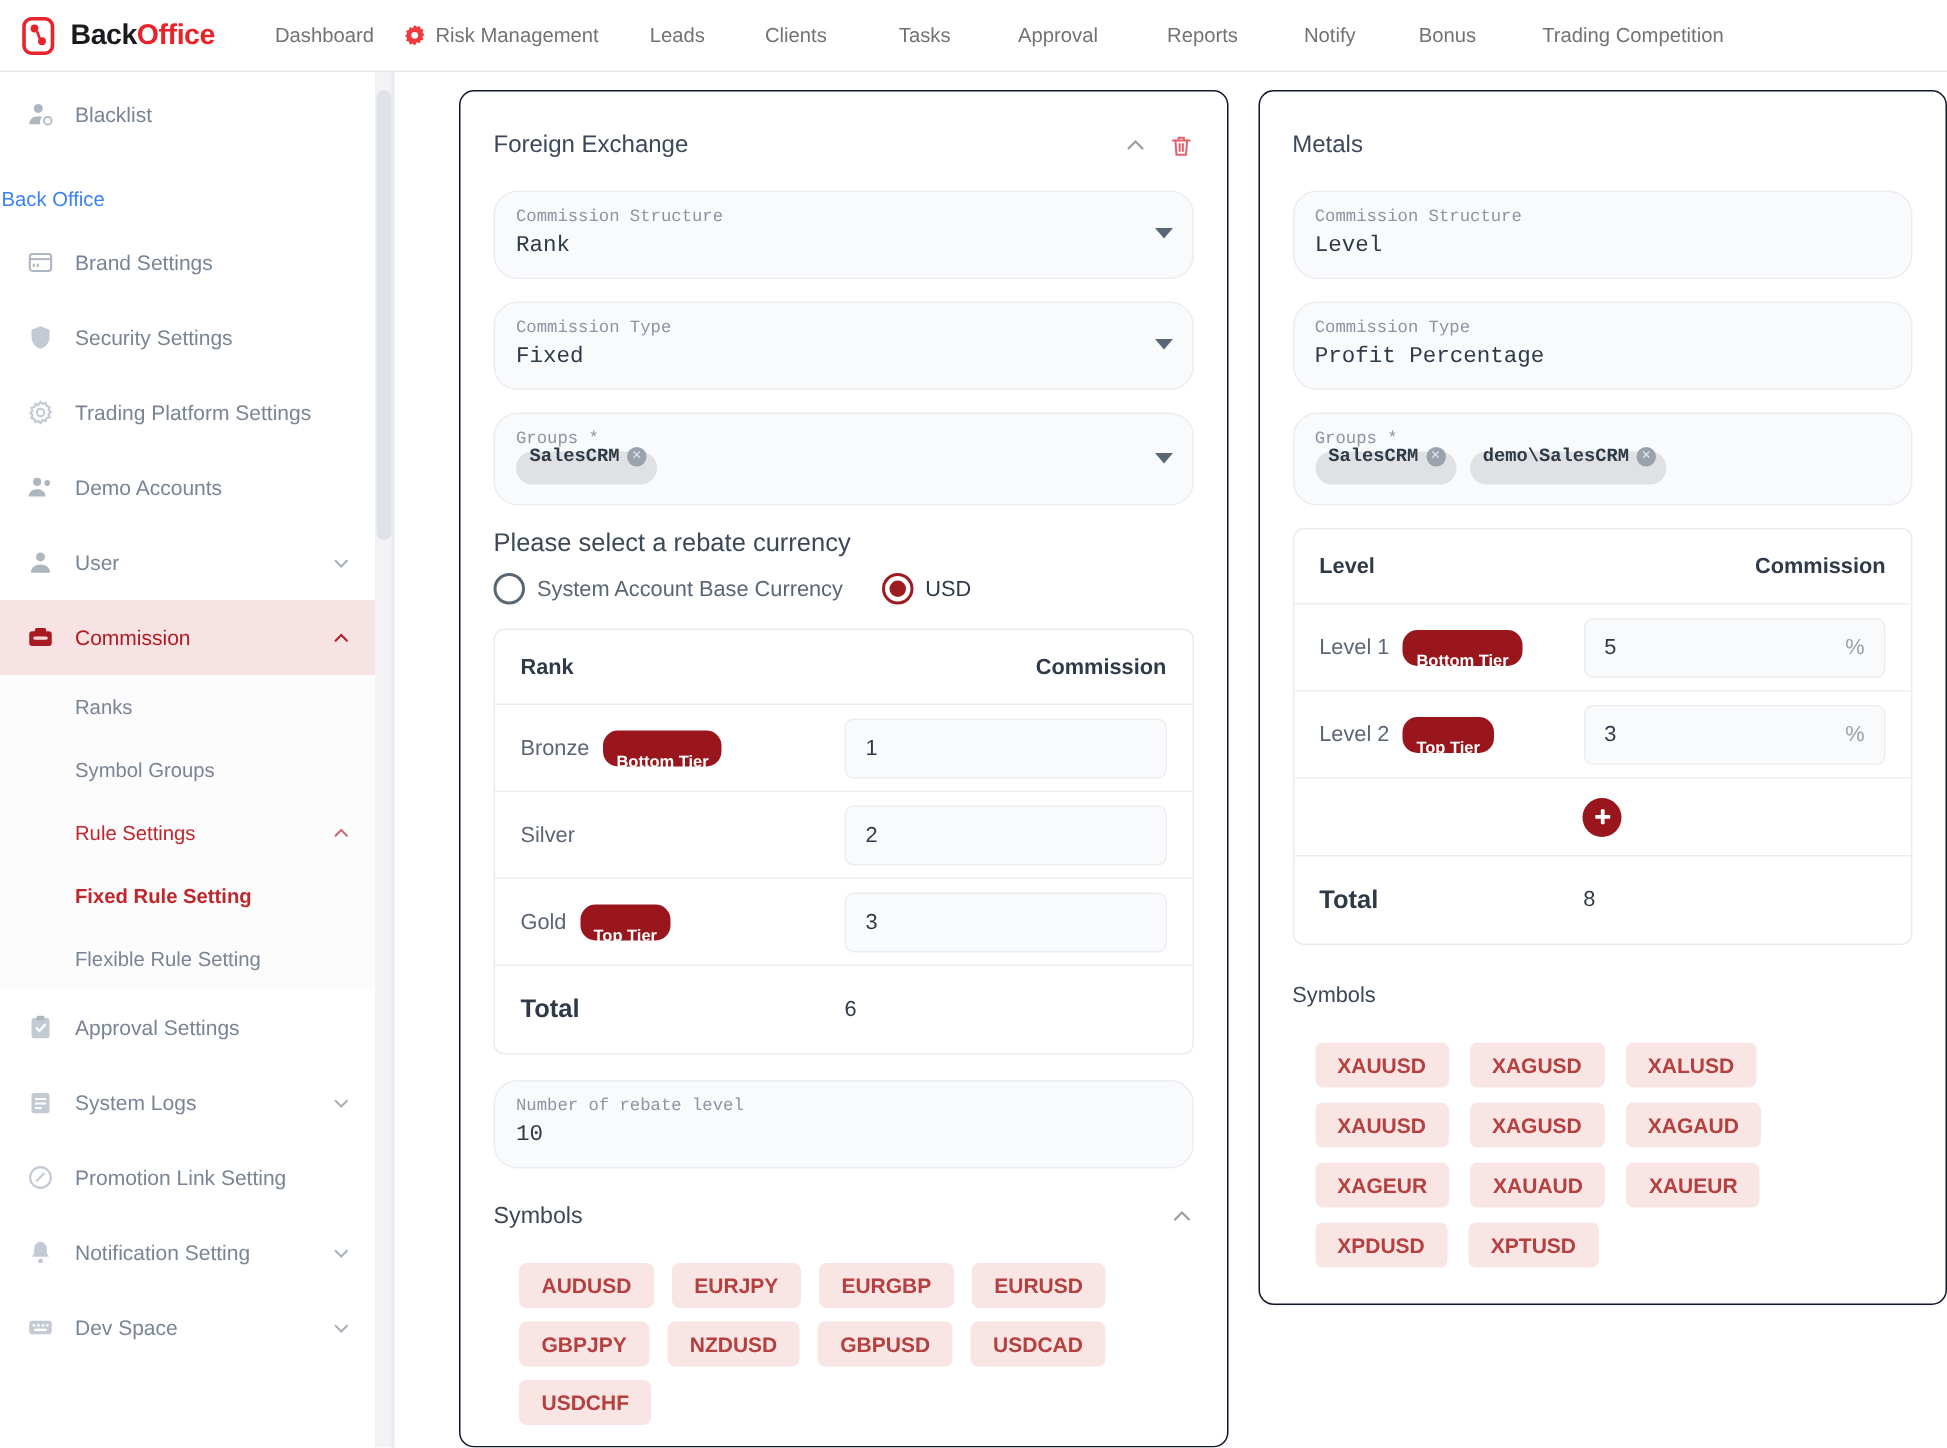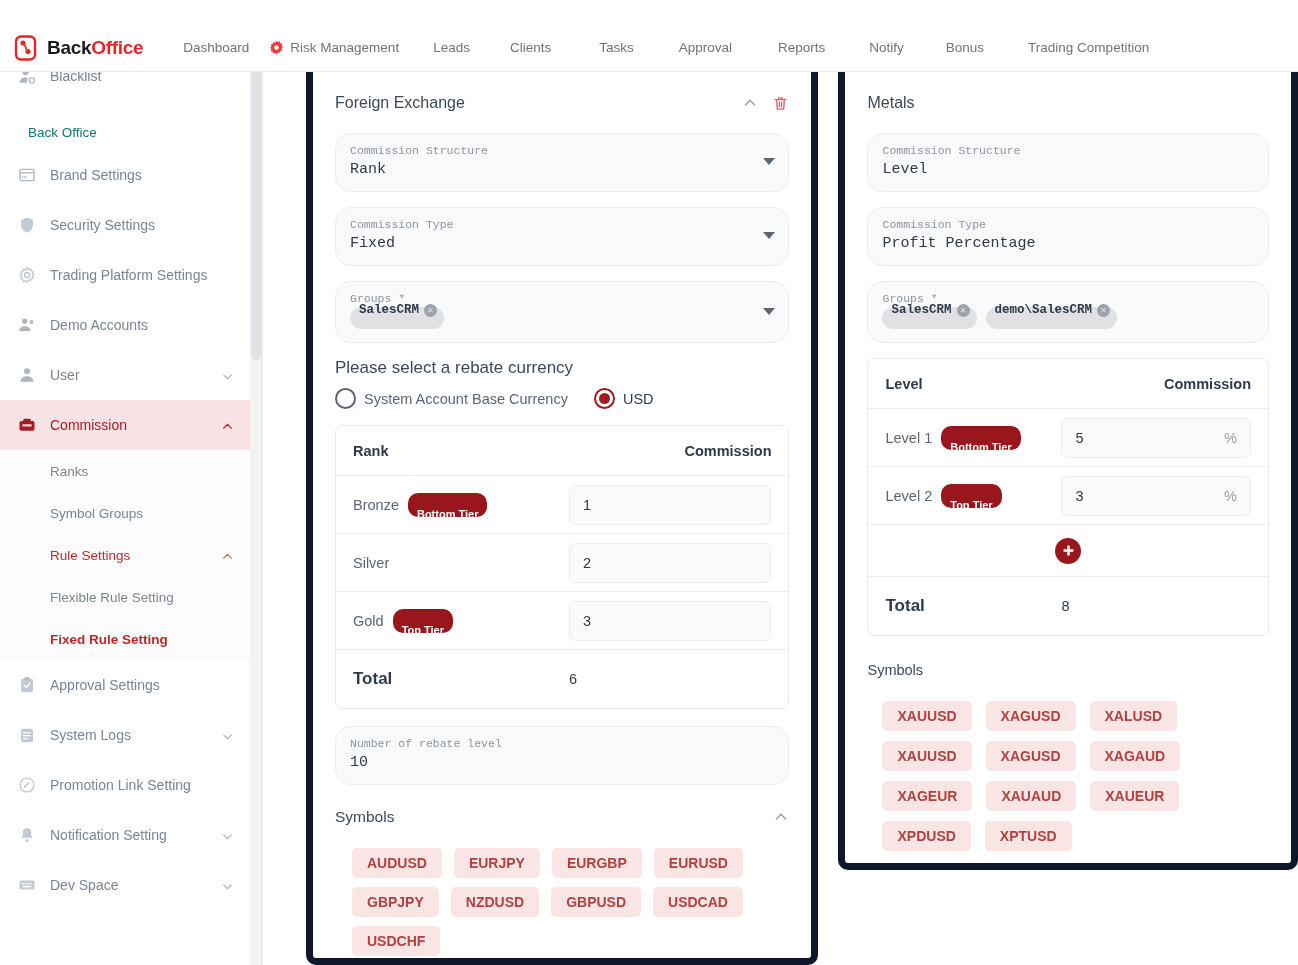--- a/index.html
+++ b/index.html
@@ -14,21 +14,20 @@
   }
 
   
   .topnav {
     position: absolute; top: 0; left: 0;
     width: 1298px; height: 48px;
     background: #ffffff;
     border-bottom: 1px solid #e8eaee;
     display: flex; align-items: center;
     z-index: 20;
-    margin-top: 24px;
   }
   .brand {
     display: flex; align-items: center; gap: 7px;
     margin-left: 14px; margin-right: 18px;
     cursor: pointer;
   }
   .brand-mark {
     width: 26px; height: 26px; flex: 0 0 26px;
     position: relative;
   }
@@ -81,22 +80,22 @@
     cursor: pointer; position: relative;
   }
   .sb-row .sb-ic {
     width: 19px; height: 19px; flex: 0 0 19px;
     margin-right: 14px;
     display: flex; align-items: center; justify-content: center;
   }
   .sb-label { font-size: 14px; color: #7a8594; flex: 1 1 auto; white-space: nowrap; }
   .sb-caret { width: 13px; height: 13px; flex: 0 0 13px; opacity: .65; }
   .sb-section {
-    font-size: 13.5px; color: #0f766e;
-    padding: 16px 17px 10px 28px; height: 46px;
+    font-size: 13.5px; color: #3b82f6;
+    padding: 16px 17px 10px 1px; height: 46px;
     display: flex; align-items: flex-end;
   }
   .sb-row.active { background: #f8e3e4; }
   .sb-row.active .sb-label { color: #b11a22; }
   .sb-row.active .sb-caret { opacity: 1; }
   .sb-sub {
     display: flex; align-items: center;
     height: 42px; padding: 0 16px 0 50px;
     background: #fcfcfd; cursor: pointer;
   }
@@ -108,21 +107,21 @@
   .main {
     position: absolute; top: 48px; left: 263px;
     width: 1035px; height: 917px;
     background: #ffffff;
     overflow: hidden;
   }
   .cards { display: flex; gap: 20px; padding: 12px 0 0 43px; }
 
   .card {
     background: #fff;
-    border: 7px solid #0f172a;
+    border: 1px solid #0f172a;
     border-radius: 10px;
     box-shadow: 0 1px 2px rgba(20,30,50,.04);
   }
   .card-fx { width: 530px; padding: 20px 22px 0 22px; height: 905px; }
   .card-metals { width: 475px; padding: 20px 22px 0 22px; height: 810px; }
 
   .card-head {
     display: flex; align-items: center;
     height: 32px; margin-bottom: 14px;
   }
@@ -393,25 +392,25 @@
     <span class="sb-label">Symbol Groups</span>
   </div>
   <div class="sb-sub red">
     <span class="sb-label">Rule Settings</span>
     <span class="sb-caret">
       <svg width="13" height="13" viewBox="0 0 24 24" fill="none" stroke="#b11a22" stroke-width="2.4" stroke-linecap="round">
           <polyline points="5,15 12,8 19,15"></polyline>
         </svg>
     </span>
   </div>
+  <div class="sb-sub bold-red">
+    <span class="sb-label">Fixed Rule Setting</span>
+  </div>
   <div class="sb-sub">
     <span class="sb-label">Flexible Rule Setting</span>
-  </div>
-  <div class="sb-sub bold-red">
-    <span class="sb-label">Fixed Rule Setting</span>
   </div>
 
   <div class="sb-row">
     <span class="sb-ic">
       <svg width="18" height="18" viewBox="0 0 24 24" fill="#c3cad3">
         <rect x="4" y="3.5" width="16" height="18" rx="2.4"></rect>
           <rect x="8.5" y="1.5" width="7" height="4" rx="1.4" fill="#aeb6c0"></rect>
         <polyline points="8,12 11,15 16.5,9" fill="none" stroke="#ffffff" stroke-width="2"></polyline>
       </svg>
     </span>

